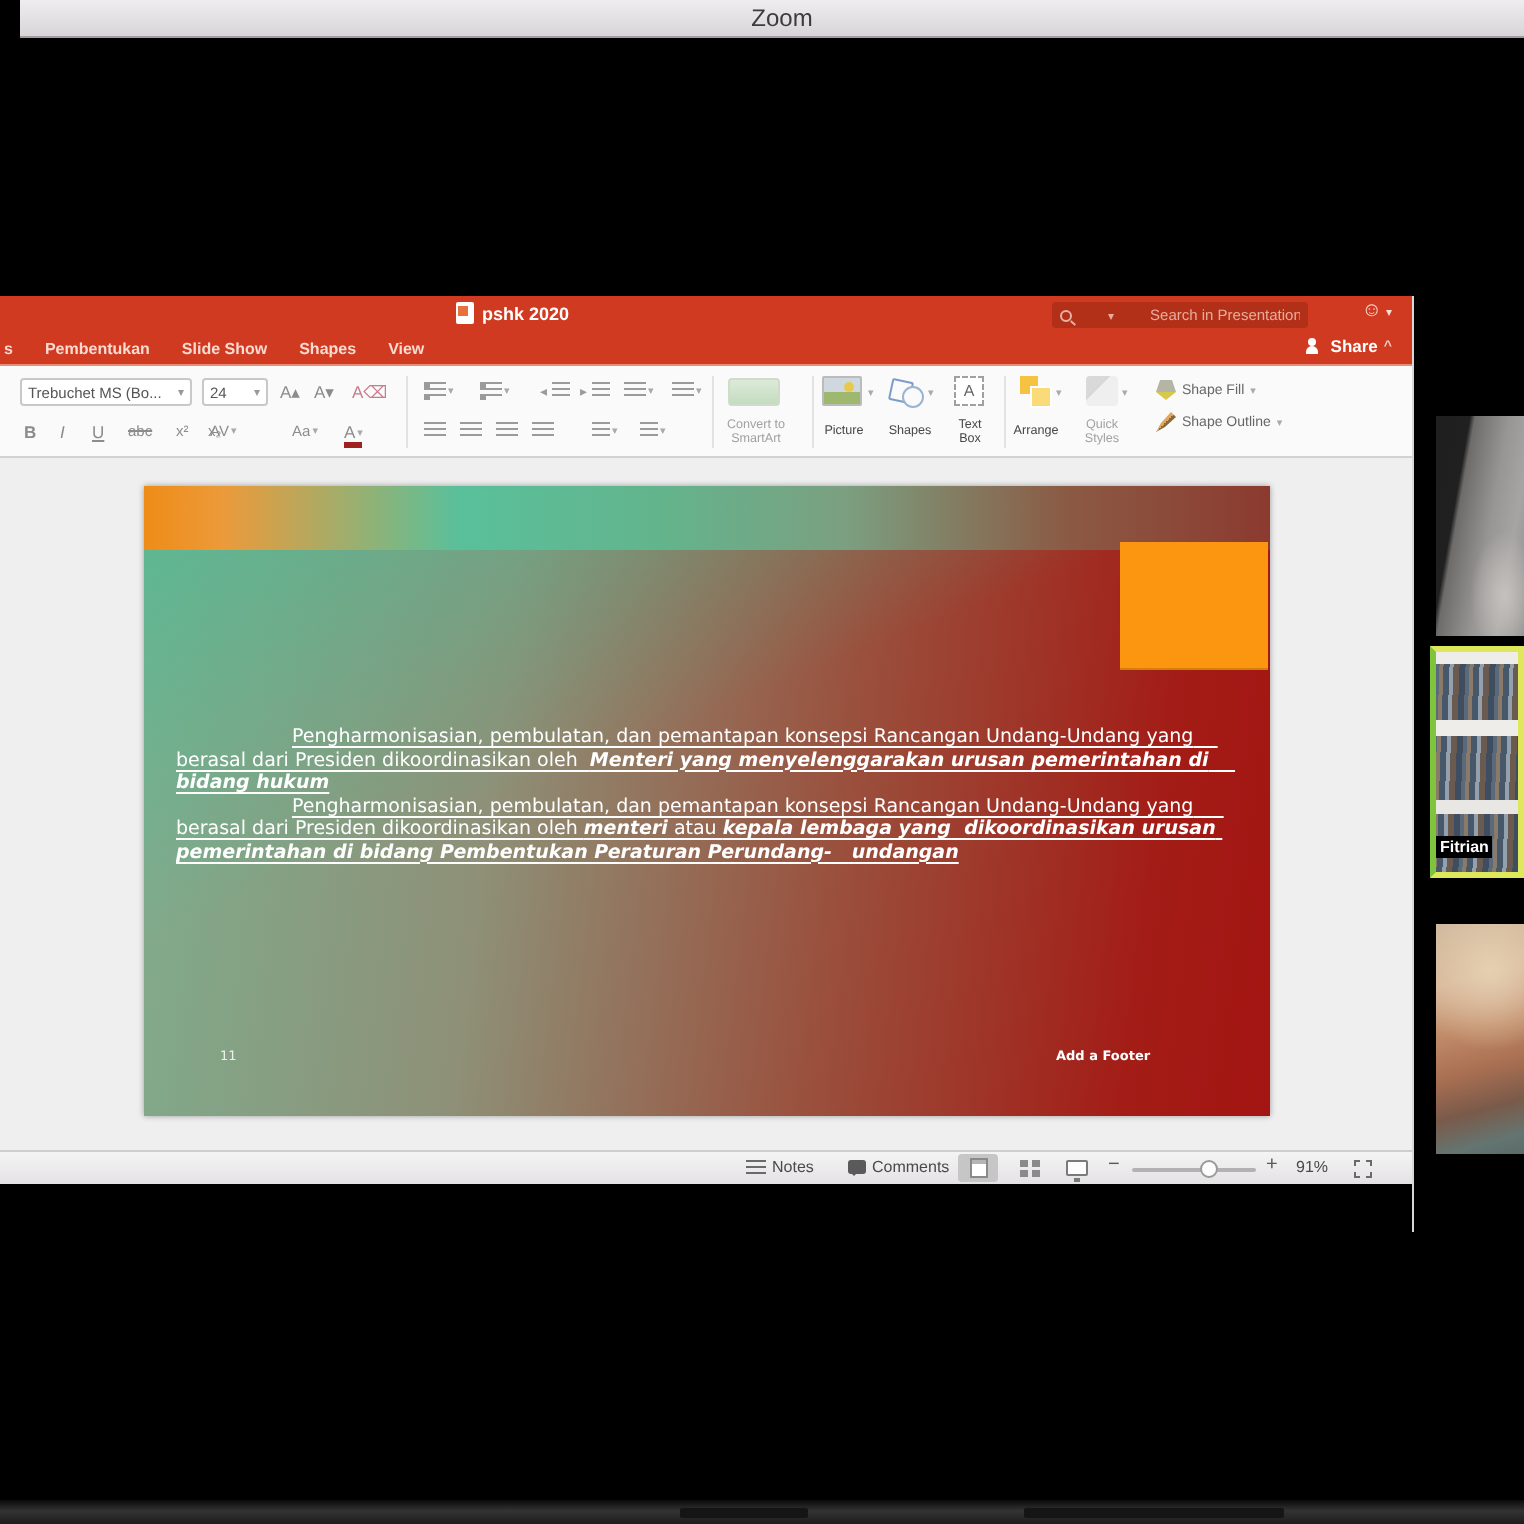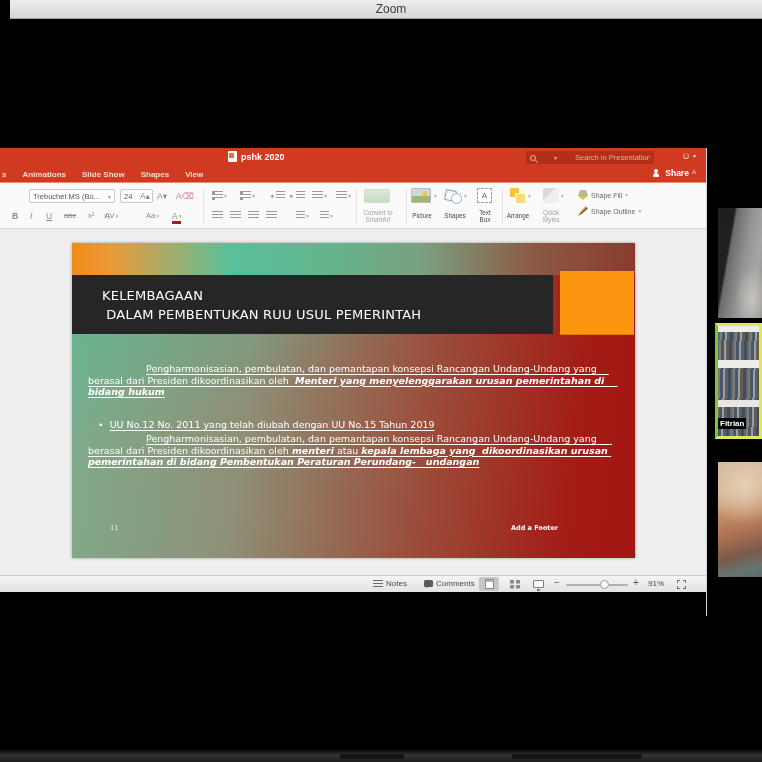--- a/index.html
+++ b/index.html
@@ -43,21 +43,21 @@
   .share-group { position:absolute; right:10px; top:1px; display:flex; align-items:center; gap:3px; }
   .person-ico { width:9px; height:8px; position:relative; }
   .person-ico::before { content:""; position:absolute; left:1px; top:0; width:4px; height:4px; border-radius:50%; background:#fff; }
   .person-ico::after { content:""; position:absolute; left:0; top:4px; width:6px; height:4px; border-radius:3px 3px 0 0; background:#fff; }
   .share-label { color:#fff; font-size:8.5px; font-weight:bold; }
   .share-caret { color:#f3cfc6; font-size:7px; font-weight:bold; }
 
   
   .ppt-toolbar { position:relative; height:46px; background:#fafafa; border-bottom:1px solid #d2d2d2; }
   .combo { position:absolute; height:14px; background:#fff; border:1px solid #c8c8c8; border-radius:2px;
-    font-size:7.5px; color:#555; display:flex; align-items:center; padding:0 3px; justify-content:space-between;margin-left:19px; }
+    font-size:7.5px; color:#555; display:flex; align-items:center; padding:0 3px; justify-content:space-between; }
   .combo .caret { color:#999; font-size:6px; }
   .tbtn { position:absolute; font-size:8.5px; color:#8c8c8c; display:flex; align-items:center; gap:1px; }
   .tbtn .caret { font-size:5.5px; color:#aaa; }
   .lines { display:inline-block; width:11px; height:9px;
     background:repeating-linear-gradient(#9a9a9a 0 1px, transparent 1px 3px); }
   .lines.bullets { border-left:3px dotted #9a9a9a; padding-left:2px; }
   .lines.short { width:9px; }
   .arrow-l::before { content:"◂"; font-size:7px; color:#9a9a9a; margin-right:1px; }
   .arrow-r::before { content:"▸"; font-size:7px; color:#9a9a9a; margin-right:1px; }
   .vdiv { position:absolute; top:5px; width:1px; height:36px; background:#e2e2e2; }
@@ -99,21 +99,21 @@
   .title-banner .t { color:#fff; font-size:13px; letter-spacing:.2px; line-height:19px; white-space:pre; }
   .orange-sq { position:absolute; left:488px; top:28px; width:74px; height:64px; background:#fc9510;
     border-bottom:1px solid #d47f08; }
   .body-text { position:absolute; left:16px; right:26px; top:120px; font-size:9.5px; line-height:11.5px; }
   .bullet-line { padding-left:20px; text-indent:-10px; margin-bottom:3px; white-space:pre-wrap; }
   .para { text-indent:58px; white-space:pre-wrap; }
   .u { text-decoration:underline; text-decoration-thickness:1px; text-underline-offset:1.5px; }
   .em { font-weight:bold; font-style:italic; }
   .mt { margin-top:21px; }
   .slide-num { position:absolute; left:38px; bottom:26px; font-size:6.5px; color:#eee; }
-  .footer-ph { position:absolute; left:439px; bottom:26px; font-size:6.5px; font-weight:bold; color:#fff; }
+  .footer-ph { position:absolute; left:456px; bottom:26px; font-size:6.5px; font-weight:bold; color:#fff; }
 
   
   .statusbar { position:absolute; left:0; top:427px; width:706px; height:17px;
     background:linear-gradient(#f5f4f5,#e4e2e4); border-top:1px solid #cfcdcf; }
   .sb-item { position:absolute; top:3px; display:flex; align-items:center; gap:3px;
     font-size:8px; color:#4a4a4a; }
   .notes-ico { width:10px; height:8px; background:repeating-linear-gradient(#6a6a6a 0 1px, transparent 1px 3px); }
   .comment-ico { width:9px; height:7px; background:#5a5a5a; border-radius:1.5px; position:relative; }
   .comment-ico::after { content:""; position:absolute; left:1px; top:6px; border:2px solid transparent; border-top-color:#5a5a5a; }
   .view-btn { position:absolute; top:1px; width:20px; height:14px; border-radius:2px;
@@ -179,21 +179,21 @@
       <input placeholder="Search in Presentation" style="">
     </div>
     <div class="emoji-btn">
       <span>☺</span>
       <span class="caret">▾</span>
     </div>
   </div>
 
   <div class="ppt-tabs">
     <span class="ppt-tab">s</span>
-    <span class="ppt-tab">Animations</span>
+    <span class="ppt-tab">Pembentukan</span>
     <span class="ppt-tab">Slide Show</span>
     <span class="ppt-tab">Shapes</span>
     <span class="ppt-tab">View</span>
     <div class="share-group">
       <span class="person-ico"></span>
       <span class="share-label">Share</span>
       <span class="share-caret">^</span>
     </div>
   </div>
 
@@ -329,28 +329,23 @@
     <span class="tbtn" style="left:578px; top:23px; gap:3px;">
       <span class="mini-ico pen-ico"></span>
       <span class="shape-txt">Shape Outline</span>
       <span class="caret">▾</span>
     </span>
   </div>
 
   <div class="workspace">
     <div class="slide">
       <div class="slide-topband"></div>
-      <div class="title-banner">
-        <div class="t">KELEMBAGAAN</div>
-        <div class="t"> DALAM PEMBENTUKAN RUU USUL PEMERINTAH</div>
-      </div>
       <div class="orange-sq"></div>
       <div class="body-text">
         <div class="para"><span class="u">Pengharmonisasian, pembulatan, dan pemantapan konsepsi Rancangan Undang-Undang yang    berasal dari Presiden dikoordinasikan oleh  </span><span class="u em">Menteri yang menyelenggarakan urusan pemerintahan di    bidang hukum</span></div>
-        <div class="bullet-line mt"><span>•</span>  <span class="u">UU No.12 No. 2011 yang telah diubah dengan UU No.15 Tahun 2019</span></div>
         <div class="para"><span class="u">Pengharmonisasian, pembulatan, dan pemantapan konsepsi Rancangan Undang-Undang yang     berasal dari Presiden dikoordinasikan oleh </span><span class="u em">menteri</span><span class="u"> atau </span><span class="u em">kepala lembaga yang  dikoordinasikan urusan pemerintahan di bidang Pembentukan Peraturan Perundang-   undangan</span></div>
       </div>
       <div class="slide-num">11</div>
       <div class="footer-ph">Add a Footer</div>
     </div>
   </div>
 
   <div class="statusbar">
     <div class="sb-item" style="left:373px;">
       <span class="notes-ico"></span>

